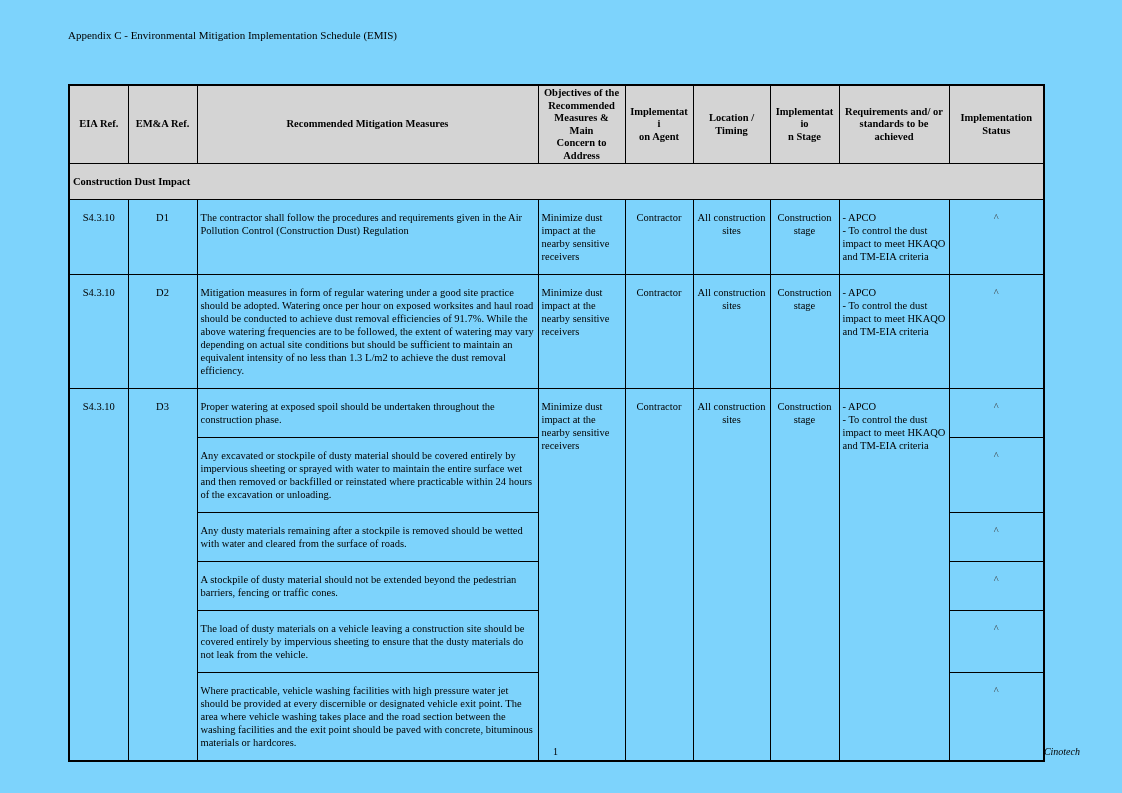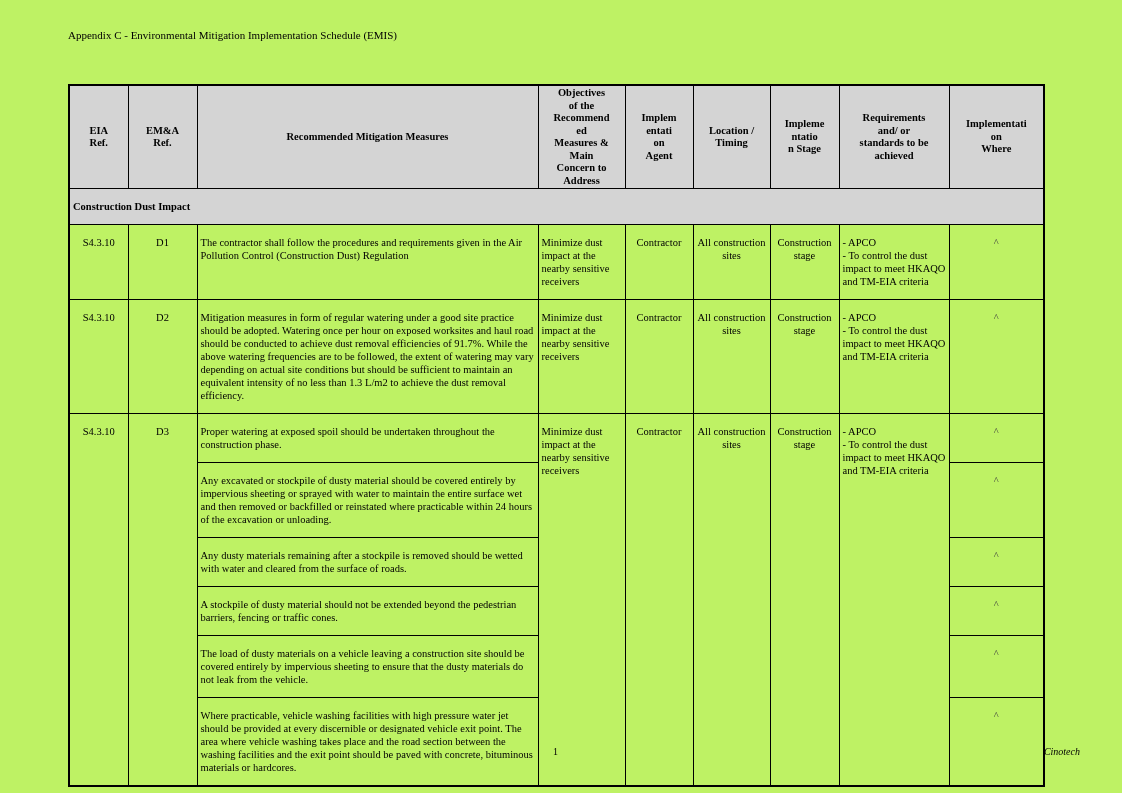--- a/index.html
+++ b/index.html
@@ -10,21 +10,21 @@
     height: 793px;
     font-family: "Liberation Serif", "DejaVu Serif", serif;
     color: #000;
     position: relative;
     overflow: hidden;
   }
   .page {
     position: relative;
     width: 1122px;
     height: 793px;
-    background: #bef264;
+    background: #7dd3fc;
   }
   .doc-title {
     position: absolute;
     left: 68px;
     top: 29px;
     font-size: 11px;
     white-space: nowrap;
   }
   table.emis {
     position: absolute;
@@ -46,21 +46,21 @@
   }
   table.emis thead tr { height: 64px; }
   table.emis th {
     background: var(--header-bg, #d4d4d4);
     font-weight: bold;
     text-align: center;
     vertical-align: middle;
     white-space: pre-line;
     line-height: 12.5px;
     font-size: 10.5px;
-    padding: 1px 14px;
+    padding: 1px 4px;
   }
   tr.band-row { height: 14px; }
   td.band {
     background: var(--header-bg, #d4d4d4);
     font-weight: bold;
     text-align: left;
     padding: 0 2px;
     line-height: 13px;
   }
   td.c { text-align: center; margin-left: 14px; }
@@ -122,21 +122,21 @@
           <th>Implementati
 on Agent</th>
           <th>Location /
 Timing</th>
           <th>Implementatio
 n Stage</th>
           <th>Requirements and/ or
 standards to be
 achieved</th>
           <th>Implementation
-Where</th>
+Status</th>
         </tr>
     </thead>
     <tbody id="table-body">
         <tr class="band-row">
           <td colspan="9" class="band">Construction Dust Impact</td>
         </tr>
         <tr style="height: 70px;">
           <td class="c">S4.3.10</td>
           <td class="c">D1</td>
           <td class="l">The contractor shall follow the procedures and requirements given in the Air Pollution Control (Construction Dust) Regulation</td>

